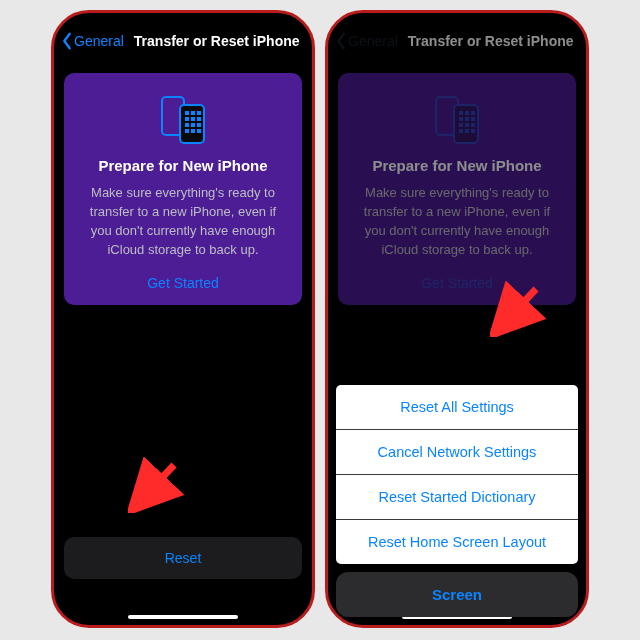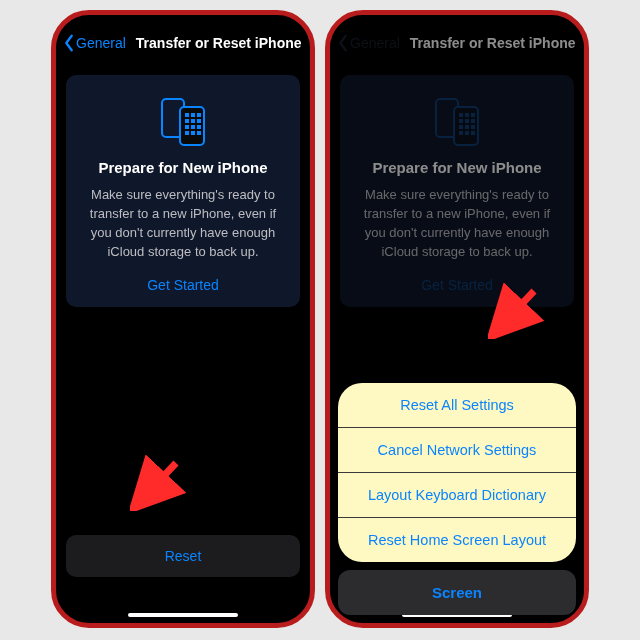--- a/index.html
+++ b/index.html
@@ -9,39 +9,39 @@
     width: 640px; height: 640px;
     padding: 10px;
     display: flex; gap: 10px; justify-content: center;
   }
   .phone {
     width: 264px; height: 618px;
     background: #000;
     border-radius: 38px;
     position: relative;
     overflow: hidden;
-    border: 5px solid #b91c1c;
+    border: 3px solid #b91c1c;
   }
   .notch {
     position: absolute; top: 0; left: 50%; transform: translateX(-50%);
     width: 130px; height: 22px;
     background: #000; border-radius: 0 0 16px 16px;
     z-index: 5;
   }
   .navbar {
     height: 40px; margin-top: 8px;
     display: flex; align-items: center;
     padding: 0 6px;
   }
   .back { display: flex; align-items: center; color: #0a84ff; font-size: 14px; }
   .back svg { width: 14px; height: 18px; }
   .title { color: #fff; font-size: 14px; font-weight: 600; margin-left: 10px; }
   .card {
     margin: 12px 10px 0 10px;
-    background: #0f172a;
+    background: #4c1d95;
     border-radius: 10px;
     padding: 20px 14px 14px 14px;
     text-align: center;
   }
   .card-icon { display: flex; justify-content: center; margin-bottom: 12px; }
   .card h3 { color: #fff; font-size: 15px; font-weight: 600; margin-bottom: 10px; }
   .card p { color: #bdbdc2; font-size: 13px; line-height: 1.45; margin-bottom: 16px; }
   .get-started { color: #0a84ff; font-size: 14px; }
   .bottom-list {
     position: absolute; left: 10px; right: 10px; bottom: 46px;
@@ -64,21 +64,21 @@
   }
   .dim .back, .dim .card-icon svg, .dim .get-started { opacity: .35; }
   .dim .title { color: #fff; }
   .dim .navbar .back span, .dim .navbar .back svg { color:#3a5a7a; stroke:#3a5a7a;}
   .sheet {
     position: absolute; left: 8px; right: 8px; bottom: 8px;
     display: flex; flex-direction: column; gap: 8px;
     z-index: 10;
   }
   .sheet-group {
-    background: #fef9c3; border-radius: 24px; overflow: hidden;
+    background: #ffffff; border-radius: 5px; overflow: hidden;
   }
   .sheet-row {
     color: #0a84ff; font-size: 14.5px; text-align: center;
     padding: 14px 8px; border-top: 1px solid #3a3a3c;
   }
   .sheet-row:first-child { border-top: none; }
   .cancel {
     background: #2c2c2e; border-radius: 12px;
     color: #0a84ff; font-size: 15px; font-weight: 600;
     text-align: center; padding: 14px 8px;
@@ -185,21 +185,21 @@
     <p>Make sure everything's ready to transfer to a new iPhone, even if you don't currently have enough iCloud storage to back up.</p>
     <div class="get-started">Get Started</div>
   </div>
 
   <div class="dim-layer"></div>
 
   <div class="sheet">
     <div class="sheet-group">
       <div class="sheet-row">Reset All Settings</div>
       <div class="sheet-row">Cancel Network Settings</div>
-      <div class="sheet-row">Layout Keyboard Dictionary</div>
+      <div class="sheet-row">Reset Started Dictionary</div>
       <div class="sheet-row">Reset Home Screen Layout</div>
     </div>
     <div class="cancel">Screen</div>
   </div>
 
   <div class="arrow" style="right:40px; top:268px;">
     <svg viewBox="0 0 56 56">
       <defs>
           <marker id="ah2" markerWidth="8" markerHeight="8" refX="5" refY="4" orient="auto">
             <polygon points="0,0 8,4 0,8" fill="#ff2a2a"></polygon>

